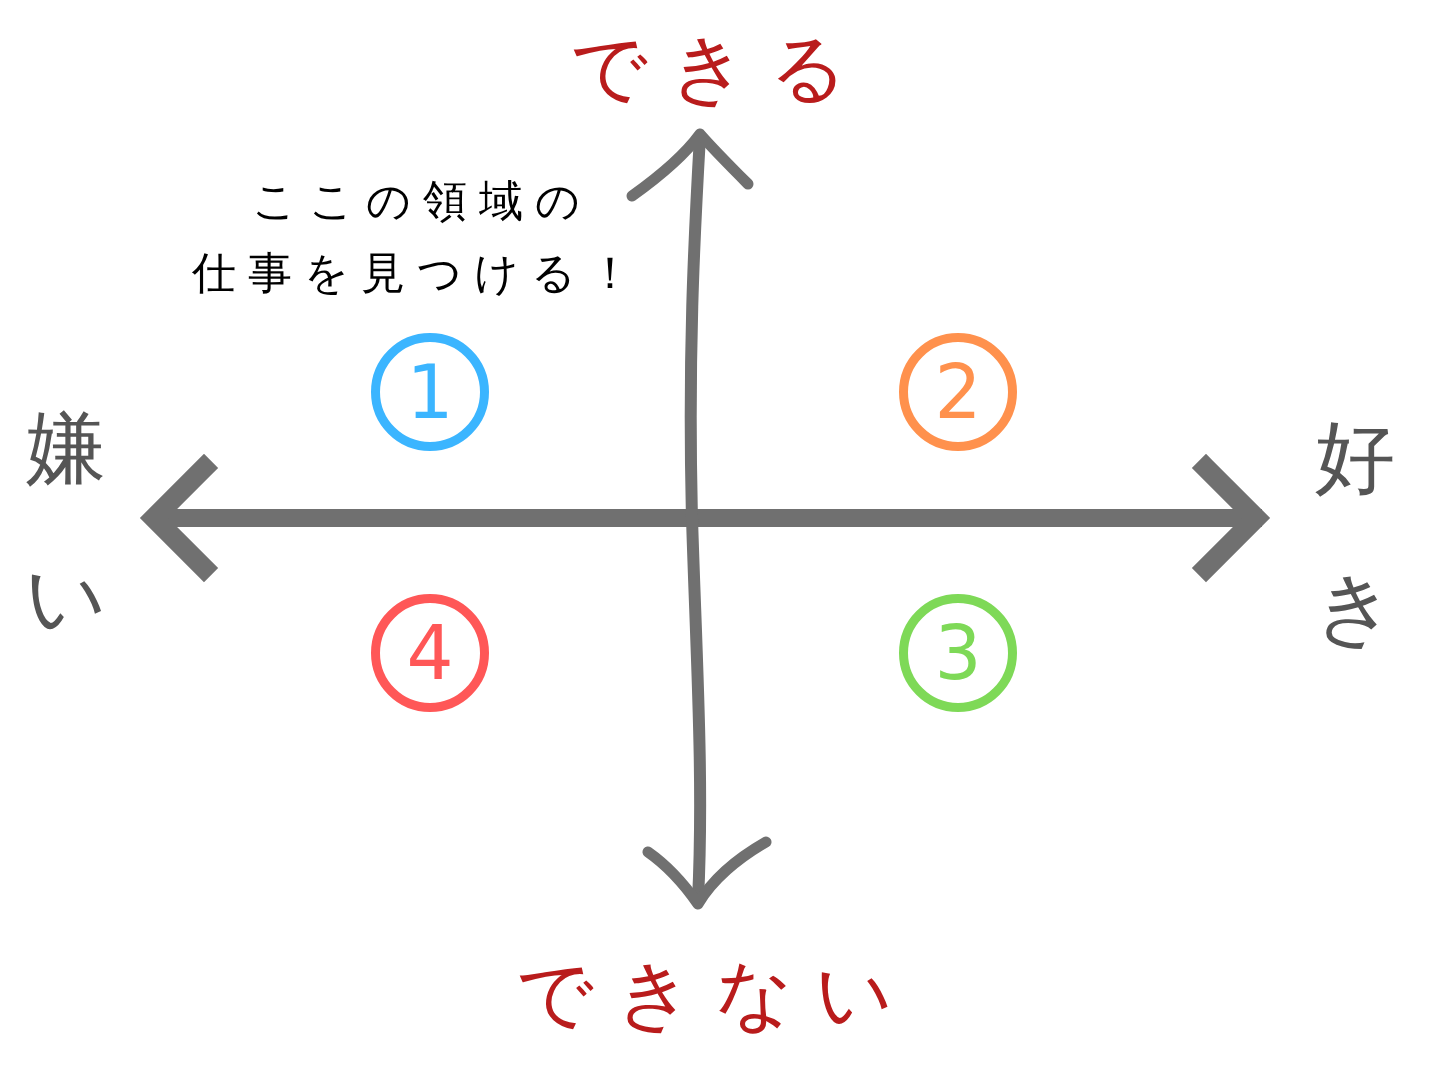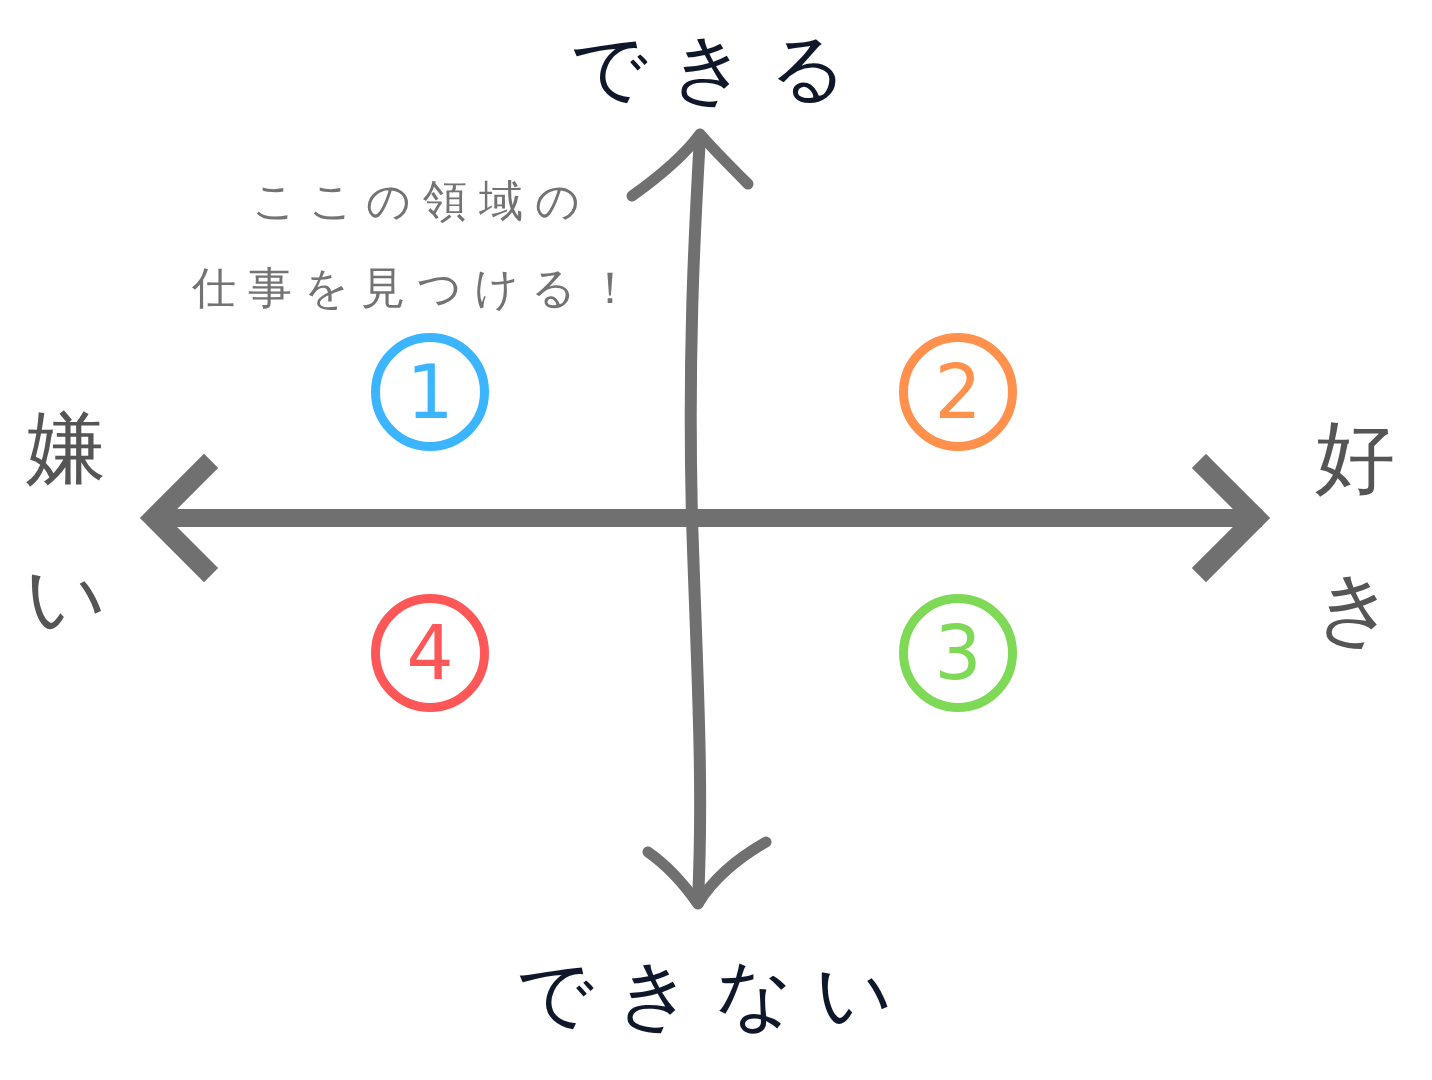--- a/index.html
+++ b/index.html
@@ -1,32 +1,32 @@
 <!DOCTYPE html>
 <html><head>
   <meta charset="utf-8">
   <style>
     html, body { margin: 0; padding: 0; background: #ffffff; }
     body { width: 1432px; height: 1080px; position: relative; overflow: hidden;
            font-family: "DejaVu Sans", sans-serif; }
     .axes { position: absolute; left: 0; top: 0; width: 1432px; height: 1080px; }
-    .label { position: absolute; color: #0f172a; font-weight: normal; letter-spacing: 22px;
+    .label { position: absolute; color: #b91c1c; font-weight: normal; letter-spacing: 22px;
              white-space: nowrap; font-family: "DejaVu Sans", sans-serif; }
     .top-label { left: 570px; top: 18px; font-size: 76px; }
     .bottom-label { left: 516px; top: 944px; font-size: 76px; font-family: Liberation Mono, monospace; }
     .vlabel { position: absolute; color: #555555; font-size: 80px; width: 100px; text-align: center;
               line-height: 1; font-family: "DejaVu Sans", sans-serif; }
     .vlabel span { display: block; height: 150px; }
     .left-label { left: 16px; top: 408px; }
     .right-label { left: 1305px; top: 418px; }
-    .note { position: absolute; color: #737373; font-size: 44px; letter-spacing: 12px;
+    .note { position: absolute; color: #000000; font-size: 44px; letter-spacing: 12px;
             line-height: 74px; white-space: nowrap;
             font-family: "DejaVu Sans", sans-serif; }
     .note-line1 { left: 252px; top: 164px; }
-    .note-line2 { left: 192px; top: 251px; }
+    .note-line2 { left: 192px; top: 239px; font-family: Liberation Mono, monospace; }
     .badge { position: absolute; width: 100px; height: 100px; border-radius: 50%;
              border: 9px solid; display: flex; align-items: center; justify-content: center;
              font-size: 74px; font-family: "DejaVu Sans", sans-serif; line-height: 1; }
     .q1 { left: 371px; top: 333px; }
     .q2 { left: 899px; top: 333px; }
     .q3 { left: 899px; top: 594px; }
     .q4 { left: 371px; top: 594px; }
   </style>
 </head>
 <body>

